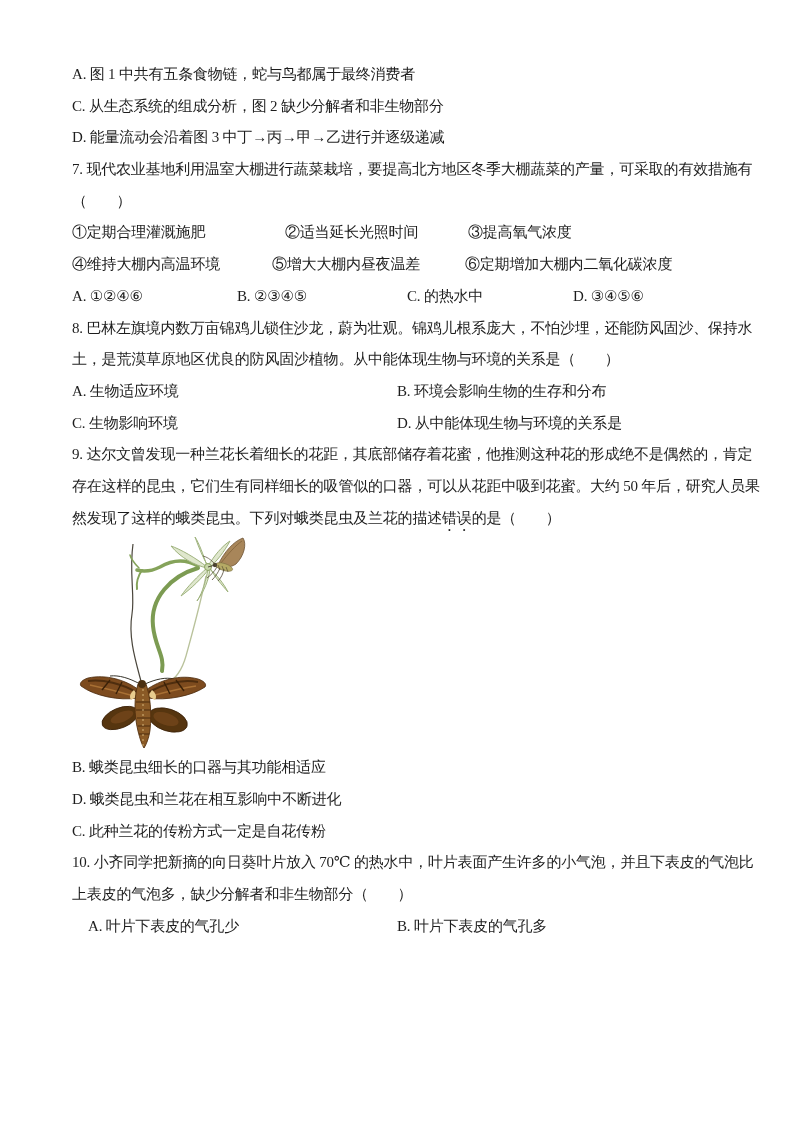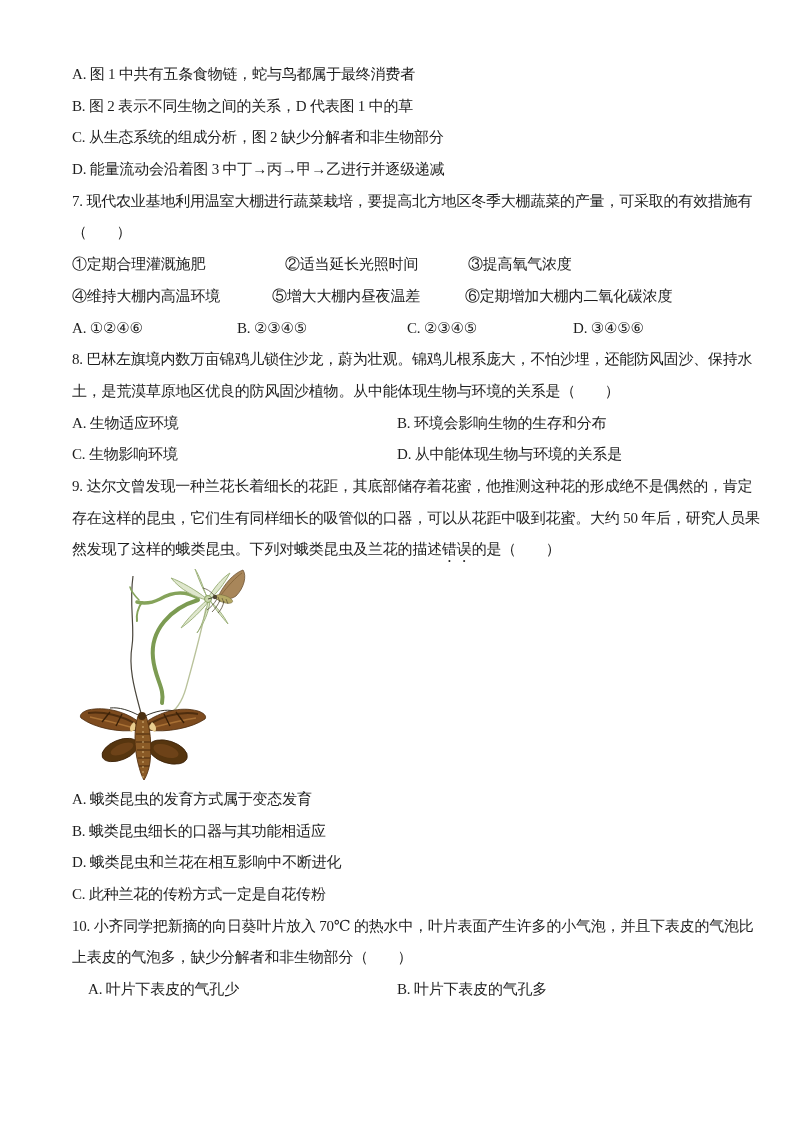--- a/index.html
+++ b/index.html
@@ -21,40 +21,39 @@
   }
   .illu{height:218px;position:relative;margin-left:4px}
   .illu svg{position:absolute;left:0;top:0}
 </style>
 </head>
 <body>
 
 <div class="content">
 
   <div class="line">A. 图 1 中共有五条食物链，蛇与鸟都属于最终消费者</div>
-  <div class="line">B. 图 2 表示不同生物之间的关系，D 代表图 1 中的草</div>
   <div class="line">C. 从生态系统的组成分析，图 2 缺少分解者和非生物部分</div>
   <div class="line">D. 能量流动会沿着图 3 中丁→丙→甲→乙进行并逐级递减</div>
 
   <div class="line">7. 现代农业基地利用温室大棚进行蔬菜栽培，要提高北方地区冬季大棚蔬菜的产量，可采取的有效措施有</div>
   <div class="line">（　　）</div>
   <div class="line">
     <span class="col" style="left:0">①定期合理灌溉施肥</span>
     <span class="col ci2a">②适当延长光照时间</span>
     <span class="col ci3a">③提高氧气浓度</span>
   </div>
   <div class="line">
     <span class="col" style="left:0">④维持大棚内高温环境</span>
     <span class="col ci2b">⑤增大大棚内昼夜温差</span>
     <span class="col ci3b">⑥定期增加大棚内二氧化碳浓度</span>
   </div>
   <div class="line">
     <span class="col" style="left:0">A. ①②④⑥</span>
     <span class="col cB4">B. ②③④⑤</span>
-    <span class="col cC4">C. ②③④⑤</span>
+    <span class="col cC4">C. 的热水中</span>
     <span class="col cD4">D. ③④⑤⑥</span>
   </div>
 
   <div class="line">8. 巴林左旗境内数万亩锦鸡儿锁住沙龙，蔚为壮观。锦鸡儿根系庞大，不怕沙埋，还能防风固沙、保持水</div>
   <div class="line">土，是荒漠草原地区优良的防风固沙植物。从中能体现生物与环境的关系是（　　）</div>
   <div class="line">
     <span class="col" style="left:0">A. 生物适应环境</span>
     <span class="col cB2">B. 环境会影响生物的生存和分布</span>
   </div>
   <div class="line">
@@ -134,21 +133,20 @@
         <path d="M76,156 C80,159 81,163 79,166 L72,162 Z" fill="#e8cd8f"></path>
 
         <path d="M62,150 C58,163 58,181 62,197 C64,205 66,211 68,214 C70,211 73,204 74,196 C76,179 74,161 70,150 Z" fill="#8a5a26" stroke="#53300e" stroke-width="0.9"></path>
         <path d="M60,168 L74,168 M60,176 L75,176 M61,184 L75,184 M62,192 L74,192 M63,200 L73,200" stroke="#4a2a0c" stroke-width="1"></path>
         <path d="M67,155 L67,212" stroke="#e8cd8f" stroke-width="0.8" stroke-dasharray="2,3"></path>
         <circle cx="66" cy="150" r="4" fill="#4a2f10"></circle>
       </g>
     </svg>
   </div>
 
-  <div class="line">A. 蛾类昆虫的发育方式属于变态发育</div>
   <div class="line">B. 蛾类昆虫细长的口器与其功能相适应</div>
   <div class="line">D. 蛾类昆虫和兰花在相互影响中不断进化</div>
   <div class="line">C. 此种兰花的传粉方式一定是自花传粉</div>
 
   <div class="line">10. 小齐同学把新摘的向日葵叶片放入 70℃ 的热水中，叶片表面产生许多的小气泡，并且下表皮的气泡比</div>
   <div class="line">上表皮的气泡多，缺少分解者和非生物部分（　　）</div>
   <div class="line">
     <span class="col" style="left:16px">A. 叶片下表皮的气孔少</span>
     <span class="col cB2">B. 叶片下表皮的气孔多</span>
   </div>

